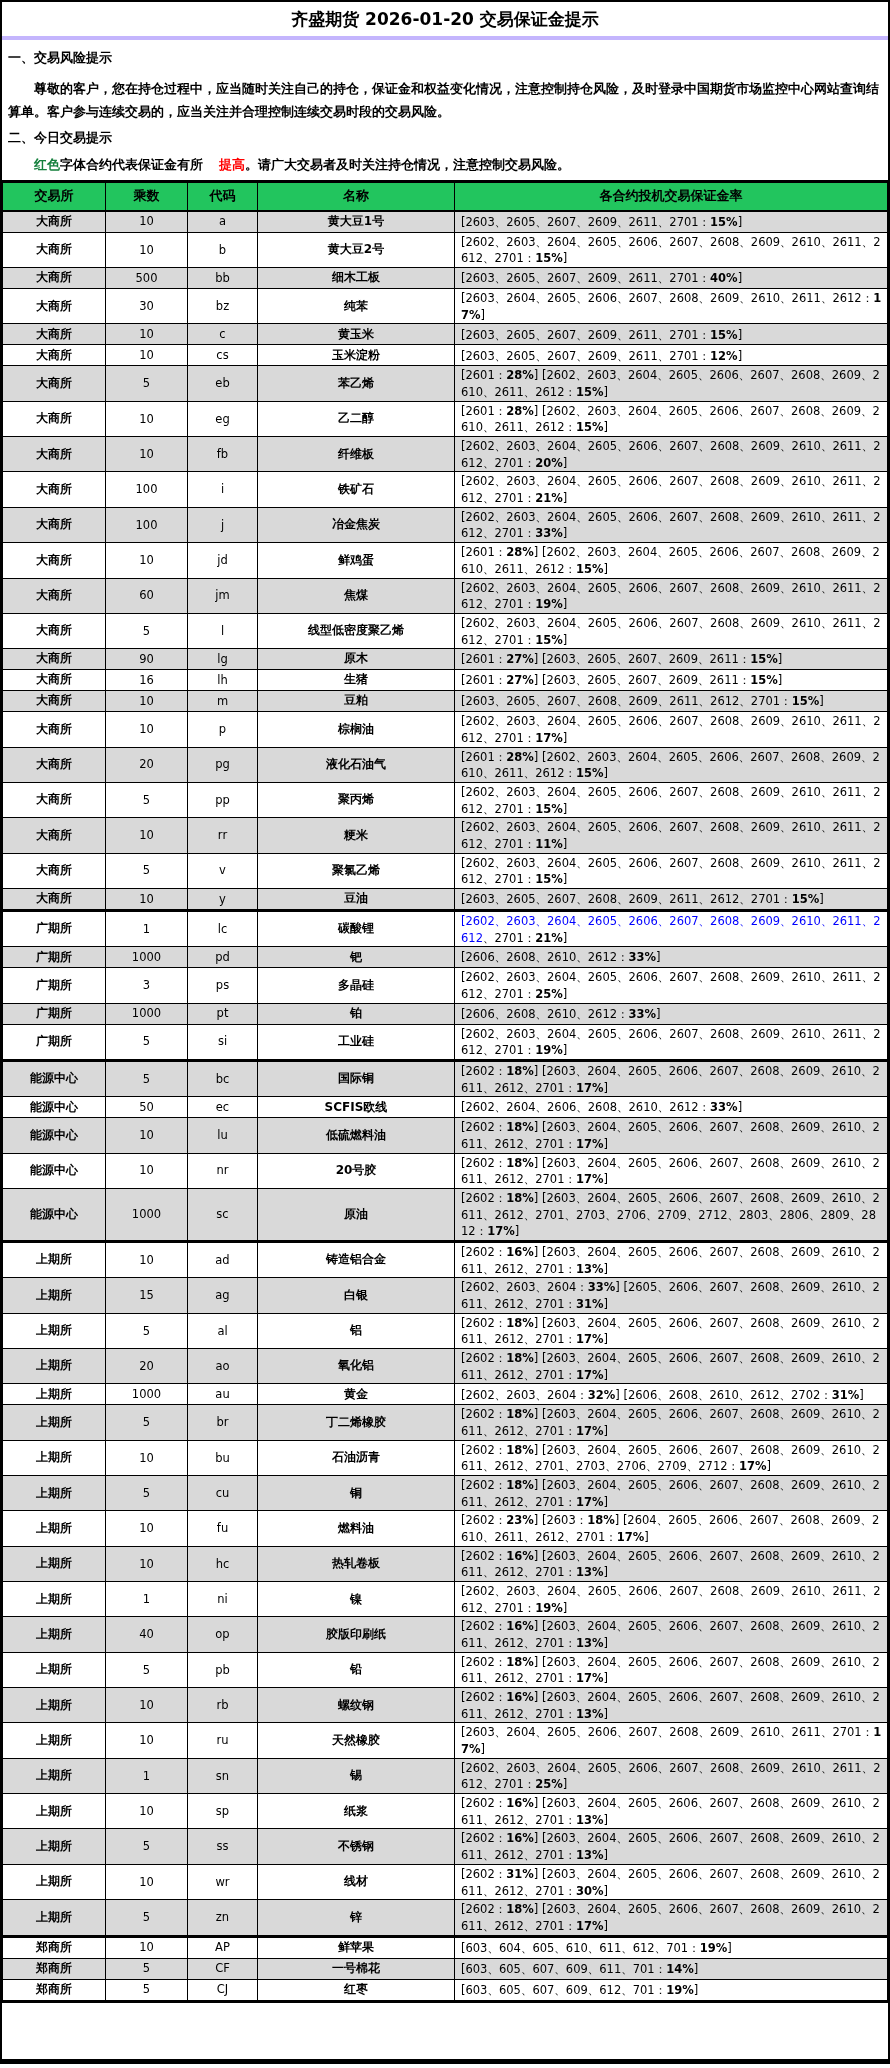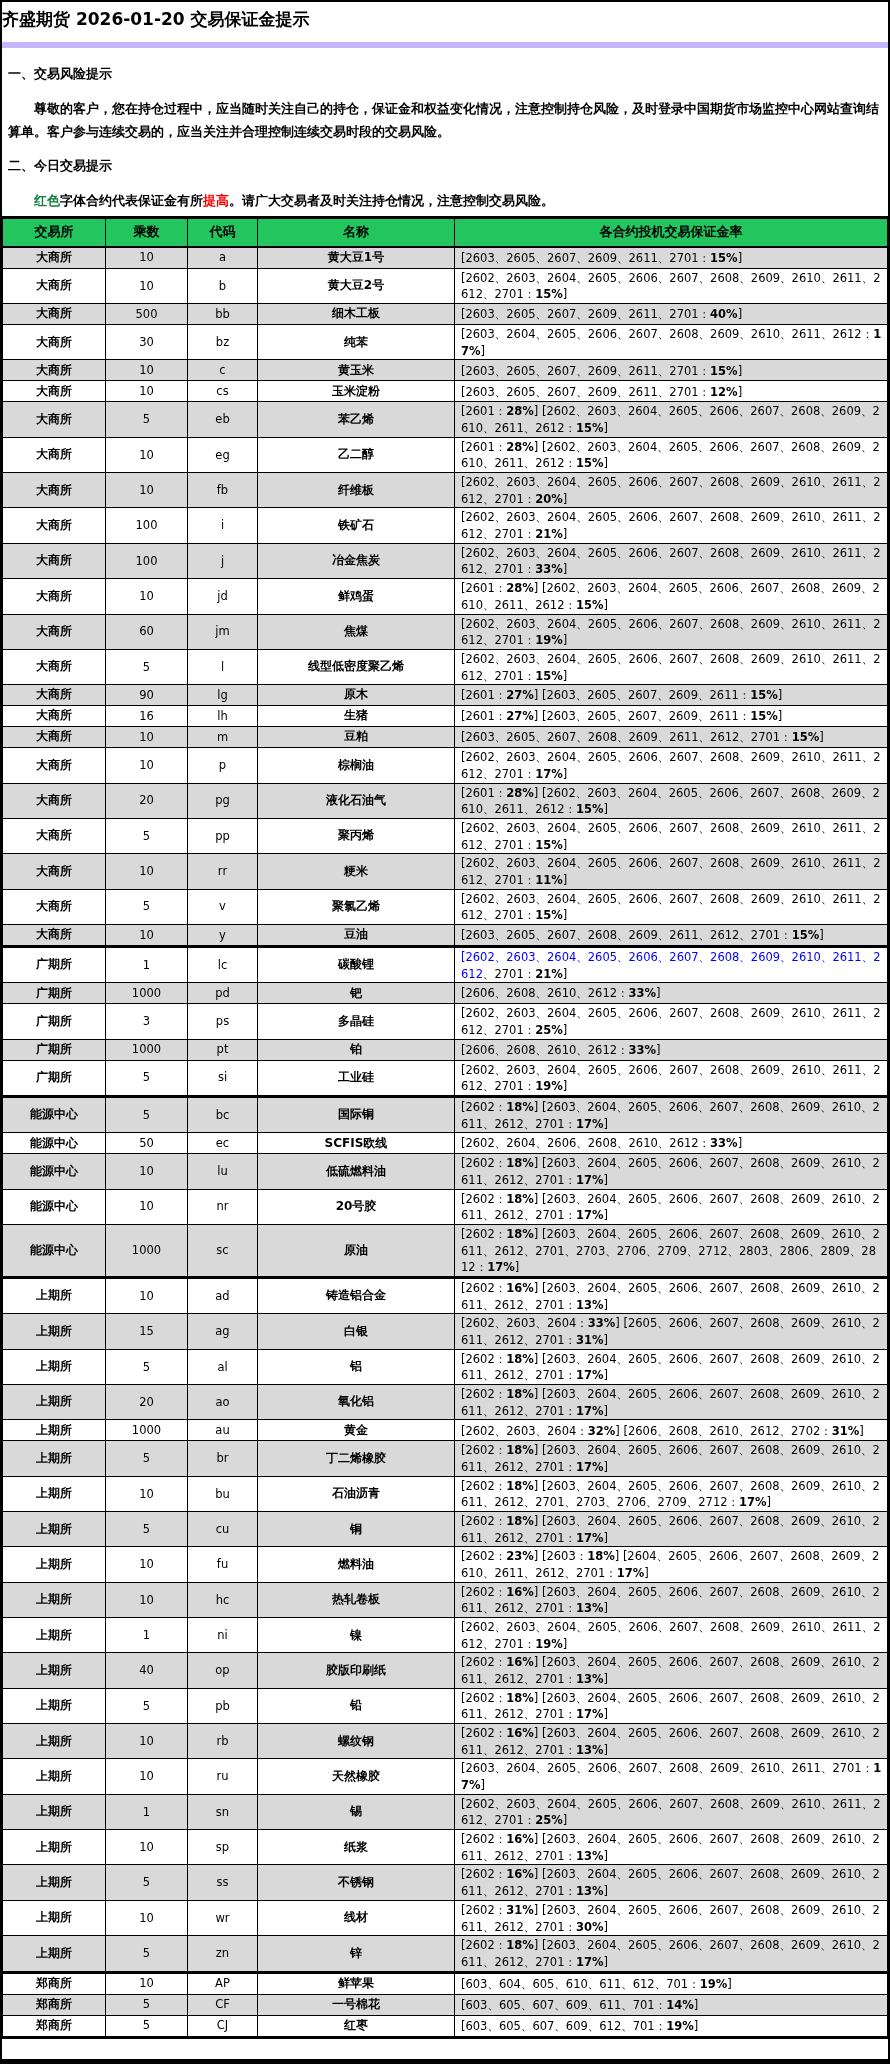--- a/index.html
+++ b/index.html
@@ -1,20 +1,20 @@
 <!DOCTYPE html>
 <html><head>
 <meta charset="utf-8">
 <style>
   html,body{margin:0;padding:0;background:#fff;}
   body{font-family:"DejaVu Sans","Liberation Sans",sans-serif;color:#000;}
   .page{width:890px;min-height:2064px;box-sizing:border-box;border:2px solid #000;border-bottom:5px solid #000;background:#fff;}
-  .title{font-size:17px;font-weight:bold;padding:6px 0 11px;border-bottom:6px solid #c4b5fd;}
+  .title{font-size:17px;font-weight:bold;text-align:center;padding:6px 0 5px;border-bottom:4px solid #c4b5fd;}
   .intro{padding:3px 6px 2px;font-size:13px;font-weight:bold;line-height:1.75;}
-  .sec-title{margin:12px 0;}
+  .sec-title{margin:4px 0;}
   .para{text-indent:2em;margin:8px 0 2px;}
   .tip{padding-left:2em;margin:1px 0;}
   table.margin-table{width:100%;border-collapse:collapse;table-layout:fixed;border-top:3px solid #000;border-bottom:3px solid #000;}
   .margin-table th{font-size:13px;font-weight:bold;height:27px;border:1px solid #000;border-bottom:2px solid #000;background:#22c55e;padding:0;}
   .margin-table td{font-size:11.5px;border:1px solid #000;height:19px;padding:0 2px;text-align:center;line-height:1.45;}
   .margin-table td.cell-name,.margin-table td.cell-ex{font-weight:bold;font-size:12px;}
   .margin-table td.cell-margin{text-align:left;padding:1px 4px 0 6px;word-break:break-all;}
   .margin-table tr.stripe td{background:#d9d9d9;}
   .margin-table tr.group-start td{border-top:3px solid #000;}
   .col-ex{width:103px;}.col-mult{width:82px;}.col-code{width:70px;}.col-name{width:197px;}
@@ -23,21 +23,21 @@
 </head>
 <body>
 
 <div class="page">
   <div class="title">齐盛期货 2026-01-20 交易保证金提示</div>
 
   <div class="intro">
     <div class="sec-title">一、交易风险提示</div>
     <div class="para">尊敬的客户，您在持仓过程中，应当随时关注自己的持仓，保证金和权益变化情况，注意控制持仓风险，及时登录中国期货市场监控中心网站查询结算单。客户参与连续交易的，应当关注并合理控制连续交易时段的交易风险。</div>
     <div class="sec-title">二、今日交易提示</div>
-    <div class="tip" id="tip-line1"><span style="color: #15803d;">红色</span><span>字体合约代表保证金有所</span><span style="color: rgb(255, 0, 0);">提高</span><span>。请广大交易者及时关注持仓情况，注意控制交易风险。</span></div>
+    <div class="tip" id="tip-line1"><span style="color: #15803d;">红色</span><span>字体合约代表保证金有所</span><span style="color: rgb(255, 0, 0); margin-left: 16px;">提高</span><span>。请广大交易者及时关注持仓情况，注意控制交易风险。</span></div>
   </div>
 
   <table class="margin-table">
     <colgroup>
       <col class="col-ex">
         <col class="col-mult">
         <col class="col-code">
         <col class="col-name">
         <col>
     </colgroup>

